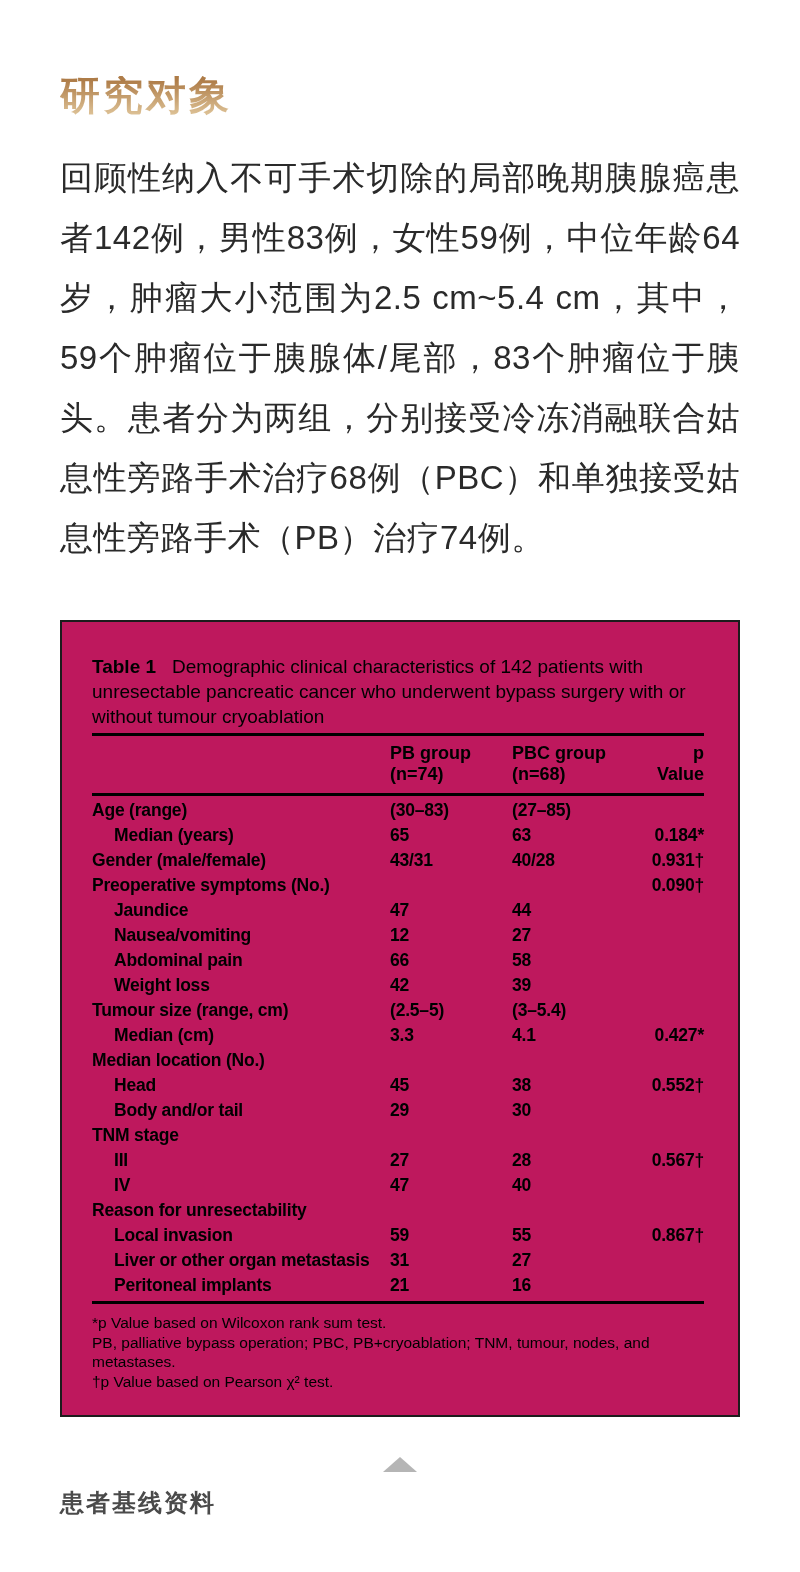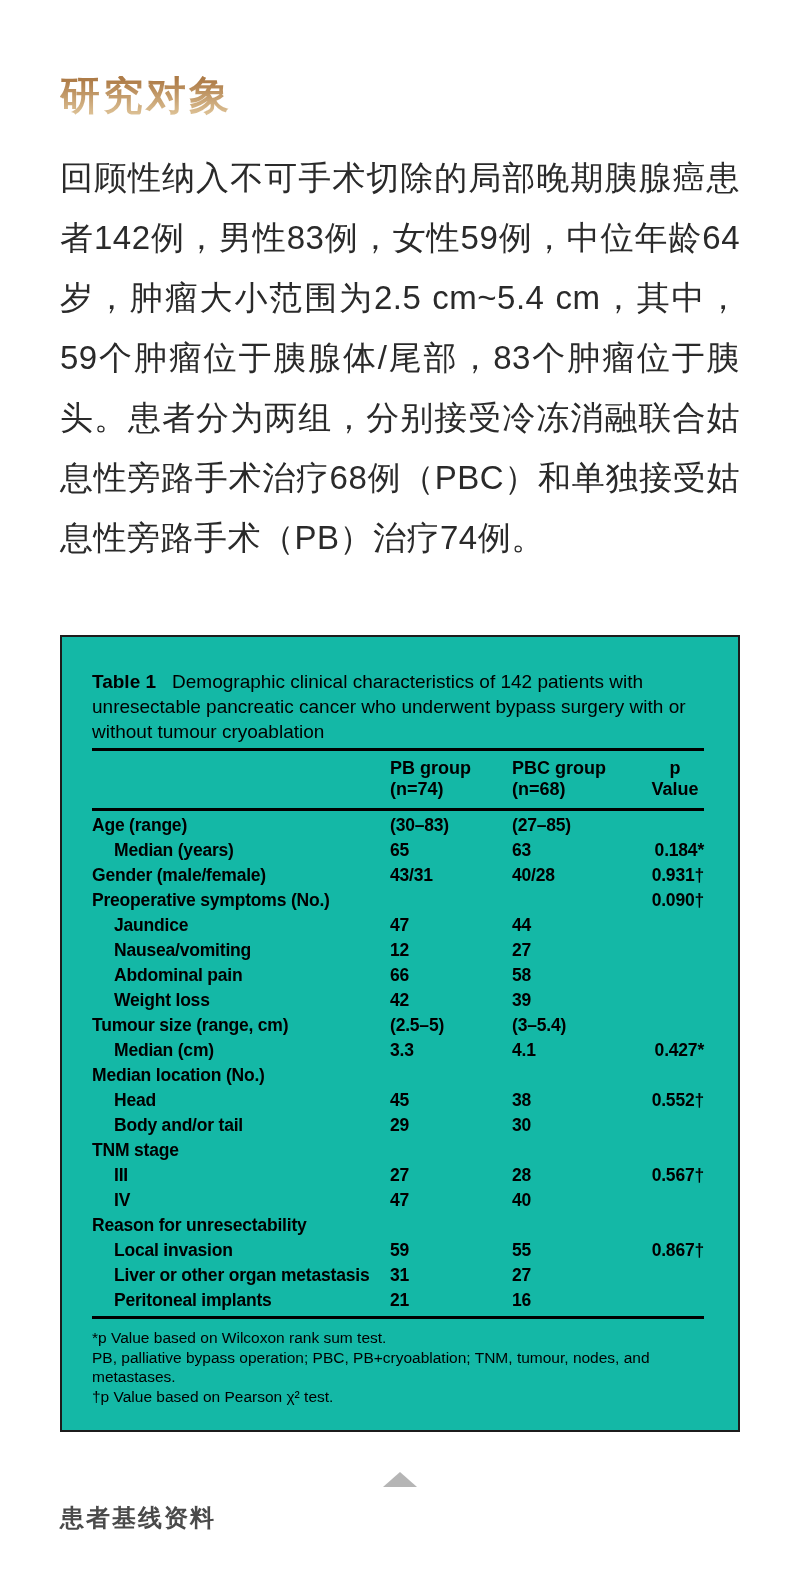--- a/index.html
+++ b/index.html
@@ -23,37 +23,37 @@
 
   
   .para {
     margin:32px 0 0 0;
     font-size:33px; line-height:60px; letter-spacing:0.5px;
     color:var(--ink); text-align:justify;
   }
 
   
   .tablefig {
-    margin:67px 0 0 0;
+    margin:52px 0 0 0;
     border:2px solid var(--table_border);
     padding:32px 34px 24px 30px;
     color:var(--table_ink);
-    background:#14b8a6;
+    background:#be185d;
   }
   .t-title { font-size:19px; line-height:25px; color:#000; }
   .t-title .lbl { font-weight:700; padding-right:16px; }
   .rule { height:3px; background:#000; }
   .rule.r-title { margin-top:4px; }
   .t-header {
     display:grid; grid-template-columns:298px 122px 134px 1fr;
     align-items:end; padding:7px 0 8px 0;
     font-weight:700; font-size:18px; line-height:21px;
   }
   .t-header .line { display:block; }
-  .t-header .h-p { text-align:center; }
+  .t-header .h-p { text-align:right; }
   .t-body { padding:2px 0 3px 0; }
   .trow {
     display:grid; grid-template-columns:298px 122px 134px 1fr;
     height:25px; align-items:center;
     font-weight:700; font-size:17.5px; letter-spacing:-0.2px;
   }
   .c-label.indent { padding-left:22px; }
   .c-p { text-align:right; }
   .t-foot { padding-top:9px; font-size:15.5px; line-height:19.5px; color:#000; }
 

